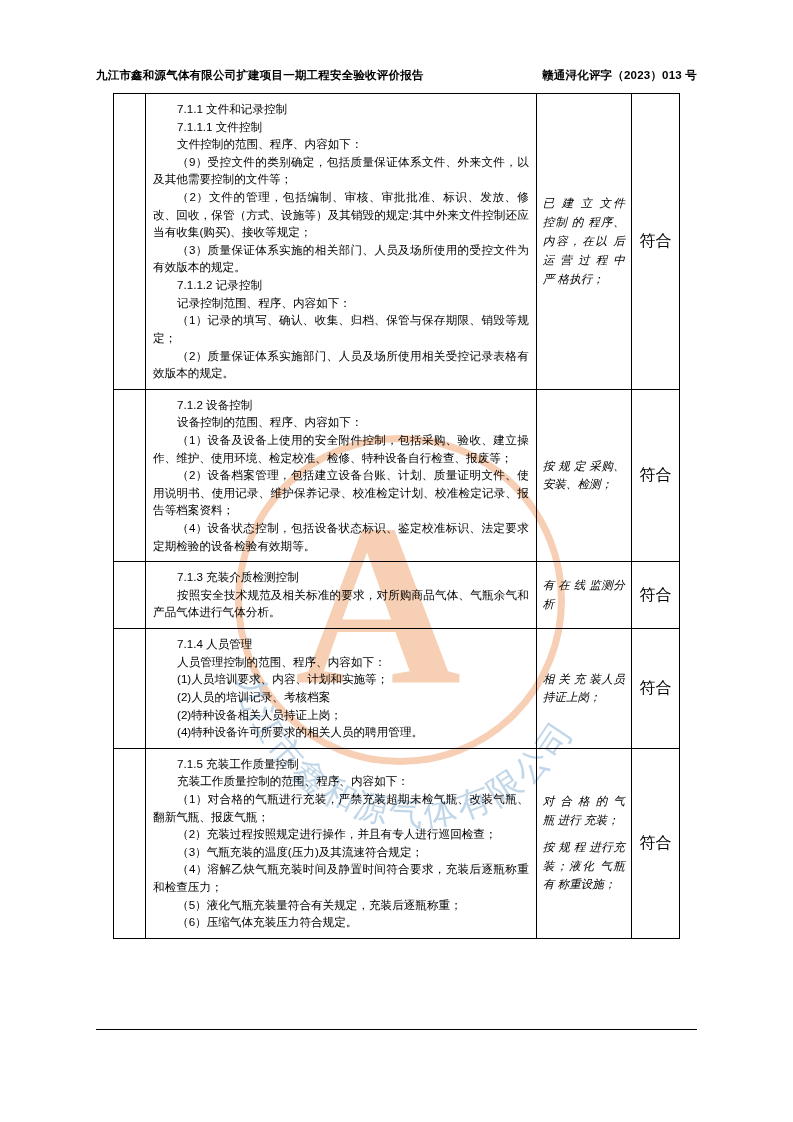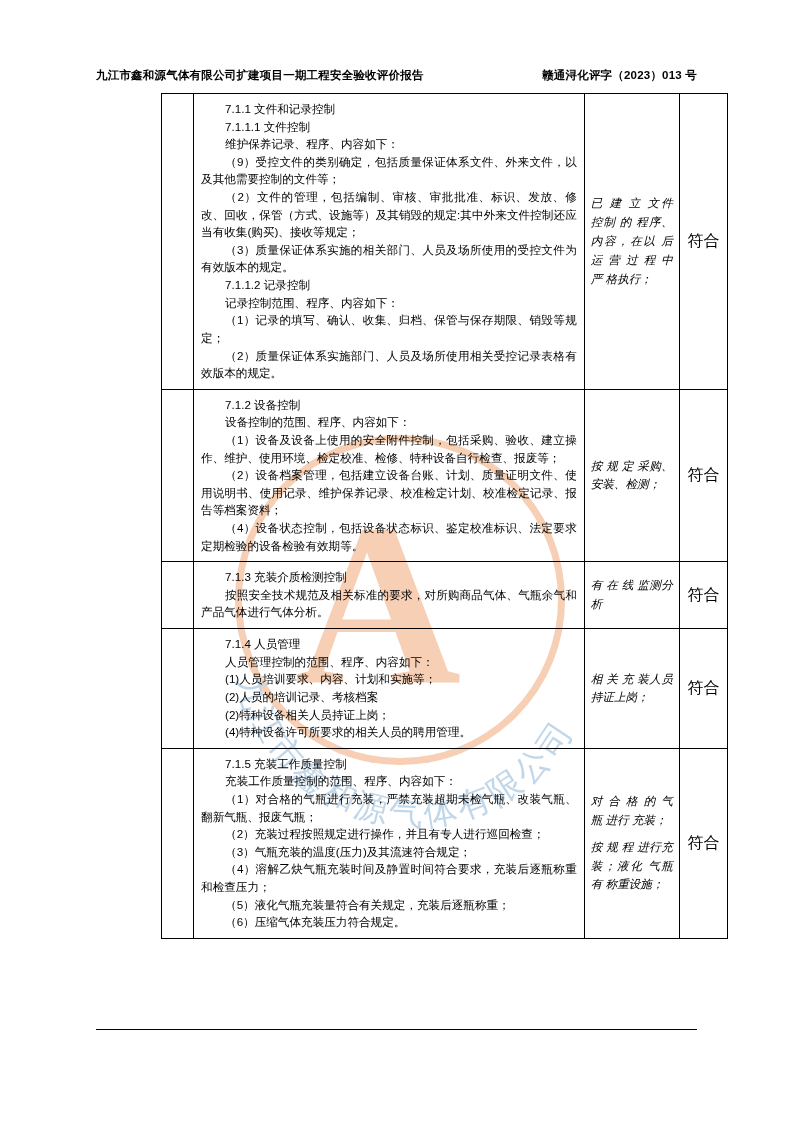--- a/index.html
+++ b/index.html
@@ -73,21 +73,20 @@
     height: 470px;
   }
 
   
   .table-wrap {
     position: absolute;
     top: 93px;
     left: 113px;
     width: 567px;
     z-index: 10;
-    margin-left: 48px;
   }
   table.main {
     border-collapse: collapse;
     width: 567px;
     table-layout: fixed;
     background: transparent;
   }
   table.main td {
     border: 1px solid #000;
     vertical-align: middle;
@@ -174,21 +173,21 @@
         <col class="col-d">
       </colgroup>
       <tbody>
 
         <tr>
           <td></td>
           <td>
             <div class="cell-body">
               <p class="indent1">7.1.1 文件和记录控制</p>
               <p class="indent1">7.1.1.1 文件控制</p>
-              <p class="indent1">维护保养记录、程序、内容如下：</p>
+              <p class="indent1">文件控制的范围、程序、内容如下：</p>
               <p class="indent1">（9）受控文件的类别确定，包括质量保证体系文件、外来文件，以及其他需要控制的文件等；</p>
               <p class="indent1">（2）文件的管理，包括编制、审核、审批批准、标识、发放、修改、回收，保管（方式、设施等）及其销毁的规定:其中外来文件控制还应当有收集(购买)、接收等规定；</p>
               <p class="indent1">（3）质量保证体系实施的相关部门、人员及场所使用的受控文件为有效版本的规定。</p>
               <p class="indent1">7.1.1.2 记录控制</p>
               <p class="indent1">记录控制范围、程序、内容如下：</p>
               <p class="indent1">（1）记录的填写、确认、收集、归档、保管与保存期限、销毁等规定；</p>
               <p class="indent1">（2）质量保证体系实施部门、人员及场所使用相关受控记录表格有效版本的规定。</p>
             </div>
           </td>
           <td>

